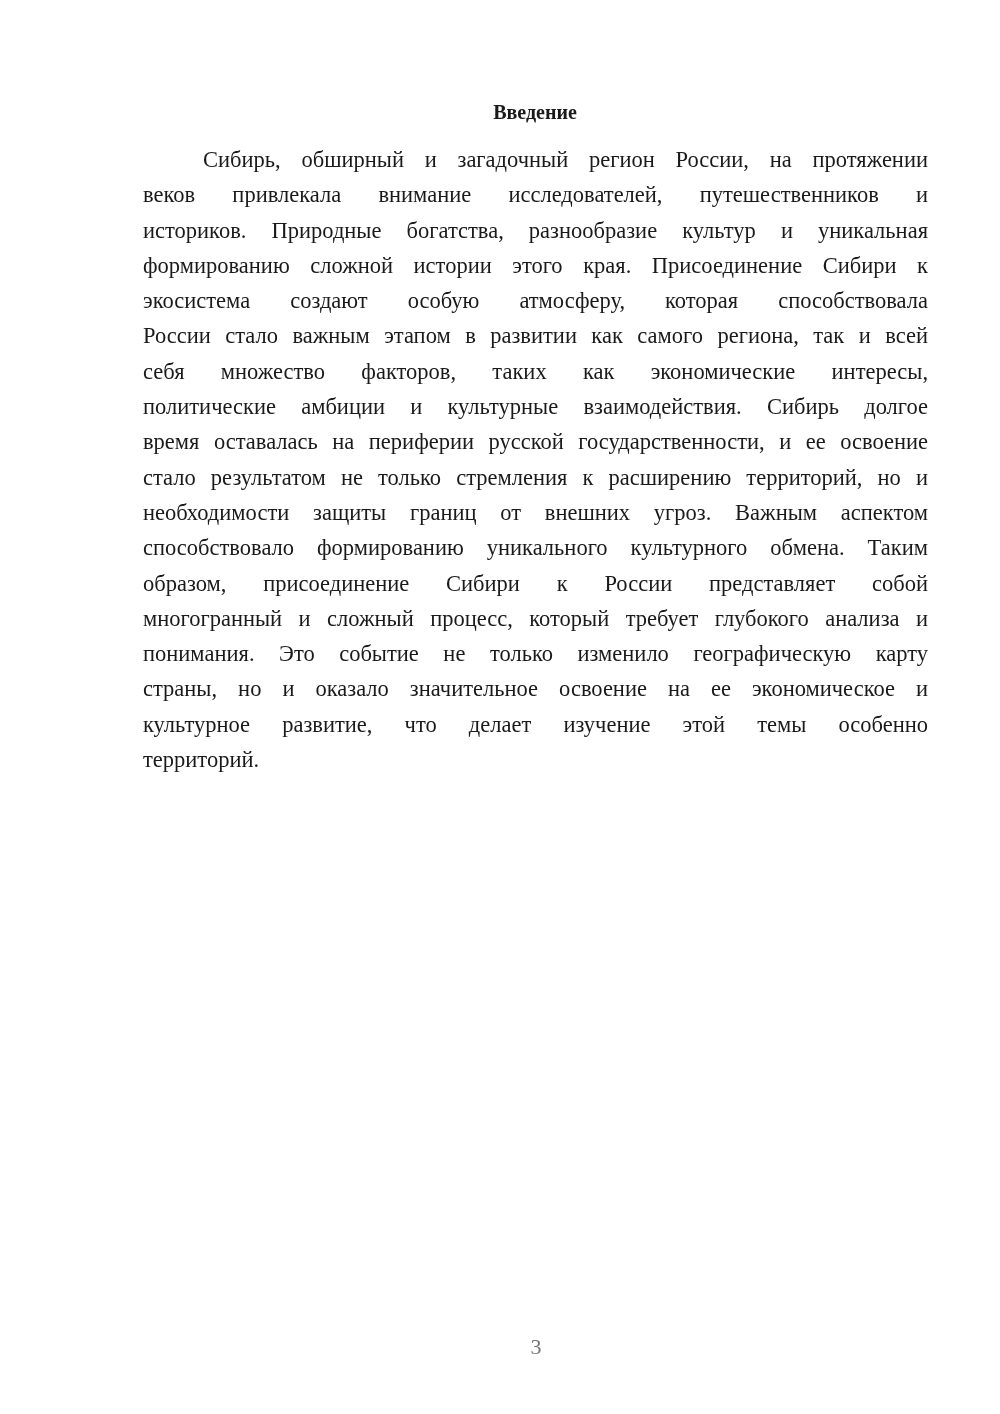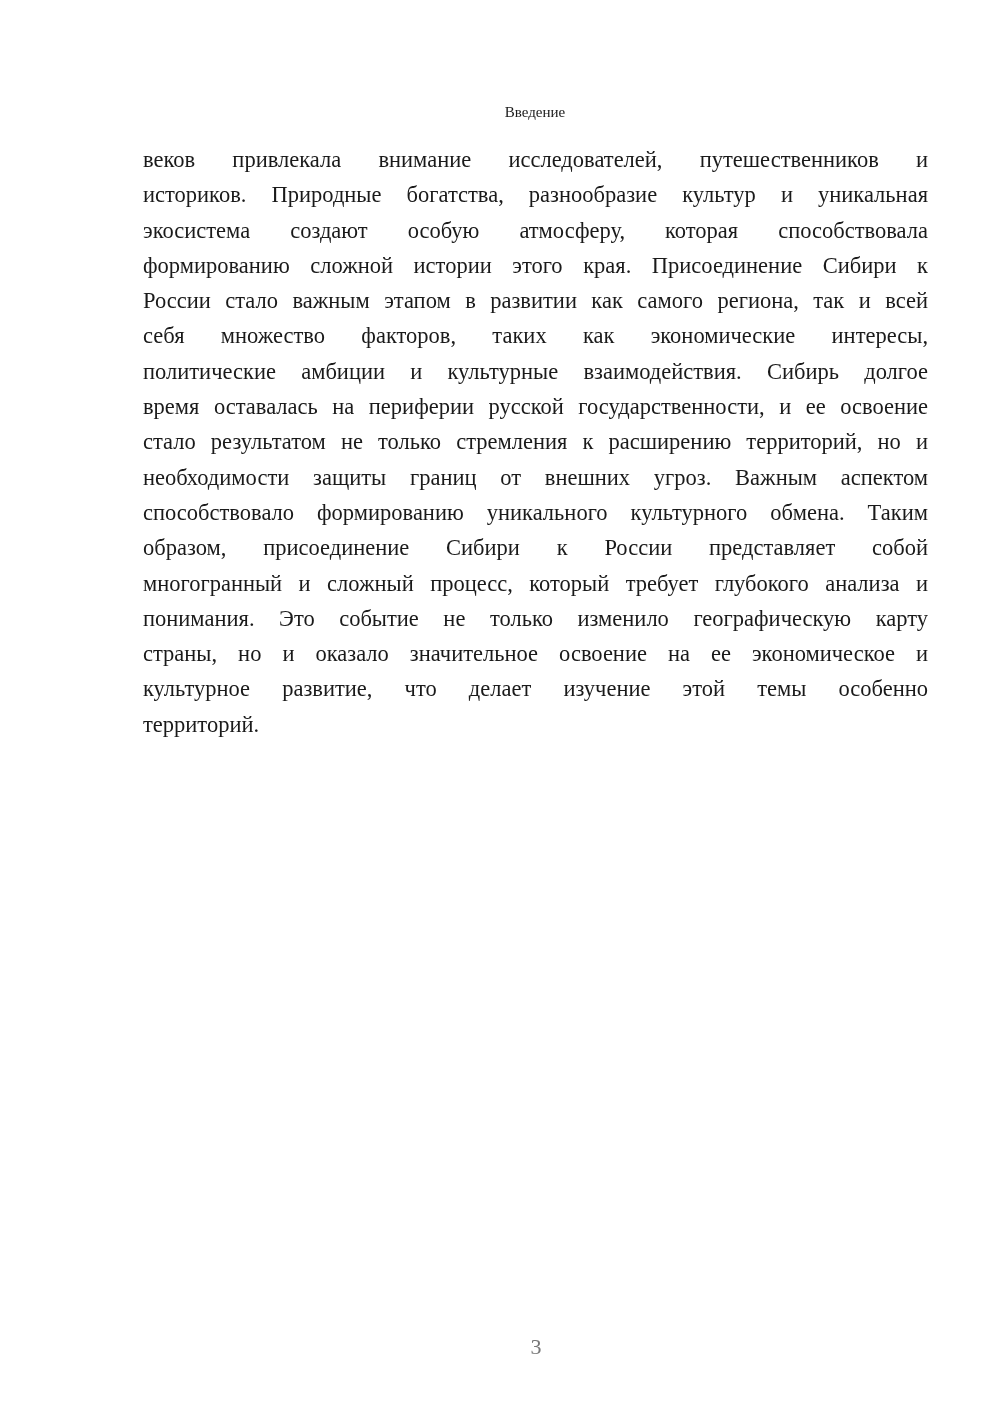--- a/index.html
+++ b/index.html
@@ -20,22 +20,22 @@
       left: 0; top: 0;
       width: 1000px;
       height: 1414px;
     }
     .heading {
       position: absolute;
       top: 98px;
       left: 140px;
       width: 790px;
       text-align: center;
-      font-weight: normal;
-      font-size: 15px;
+      font-weight: bold;
+      font-size: 20px;
       line-height: 28px;
       margin: 0;
     }
     .body-text {
       position: absolute;
       top: 142px;
       left: 143px;
       width: 785px;
       margin: 0;
     }
@@ -64,24 +64,25 @@
       color: #777777;
     }
   </style>
 </head>
 <body>
 
 <div class="page">
   <h1 class="heading">Введение</h1>
 
   <div class="body-text">
+    <span class="line first">Сибирь, обширный и загадочный регион России, на протяжении</span>
     <span class="line">веков привлекала внимание исследователей, путешественников и</span>
     <span class="line">историков. Природные богатства, разнообразие культур и уникальная</span>
+    <span class="line">формированию сложной истории этого края. Присоединение Сибири к</span>
     <span class="line">экосистема создают особую атмосферу, которая способствовала</span>
-    <span class="line">формированию сложной истории этого края. Присоединение Сибири к</span>
     <span class="line">России стало важным этапом в развитии как самого региона, так и всей</span>
     <span class="line">себя множество факторов, таких как экономические интересы,</span>
     <span class="line">политические амбиции и культурные взаимодействия. Сибирь долгое</span>
     <span class="line">время оставалась на периферии русской государственности, и ее освоение</span>
     <span class="line">стало результатом не только стремления к расширению территорий, но и</span>
     <span class="line">необходимости защиты границ от внешних угроз. Важным аспектом</span>
     <span class="line">способствовало формированию уникального культурного обмена. Таким</span>
     <span class="line">образом, присоединение Сибири к России представляет собой</span>
     <span class="line">многогранный и сложный процесс, который требует глубокого анализа и</span>
     <span class="line">понимания. Это событие не только изменило географическую карту</span>

